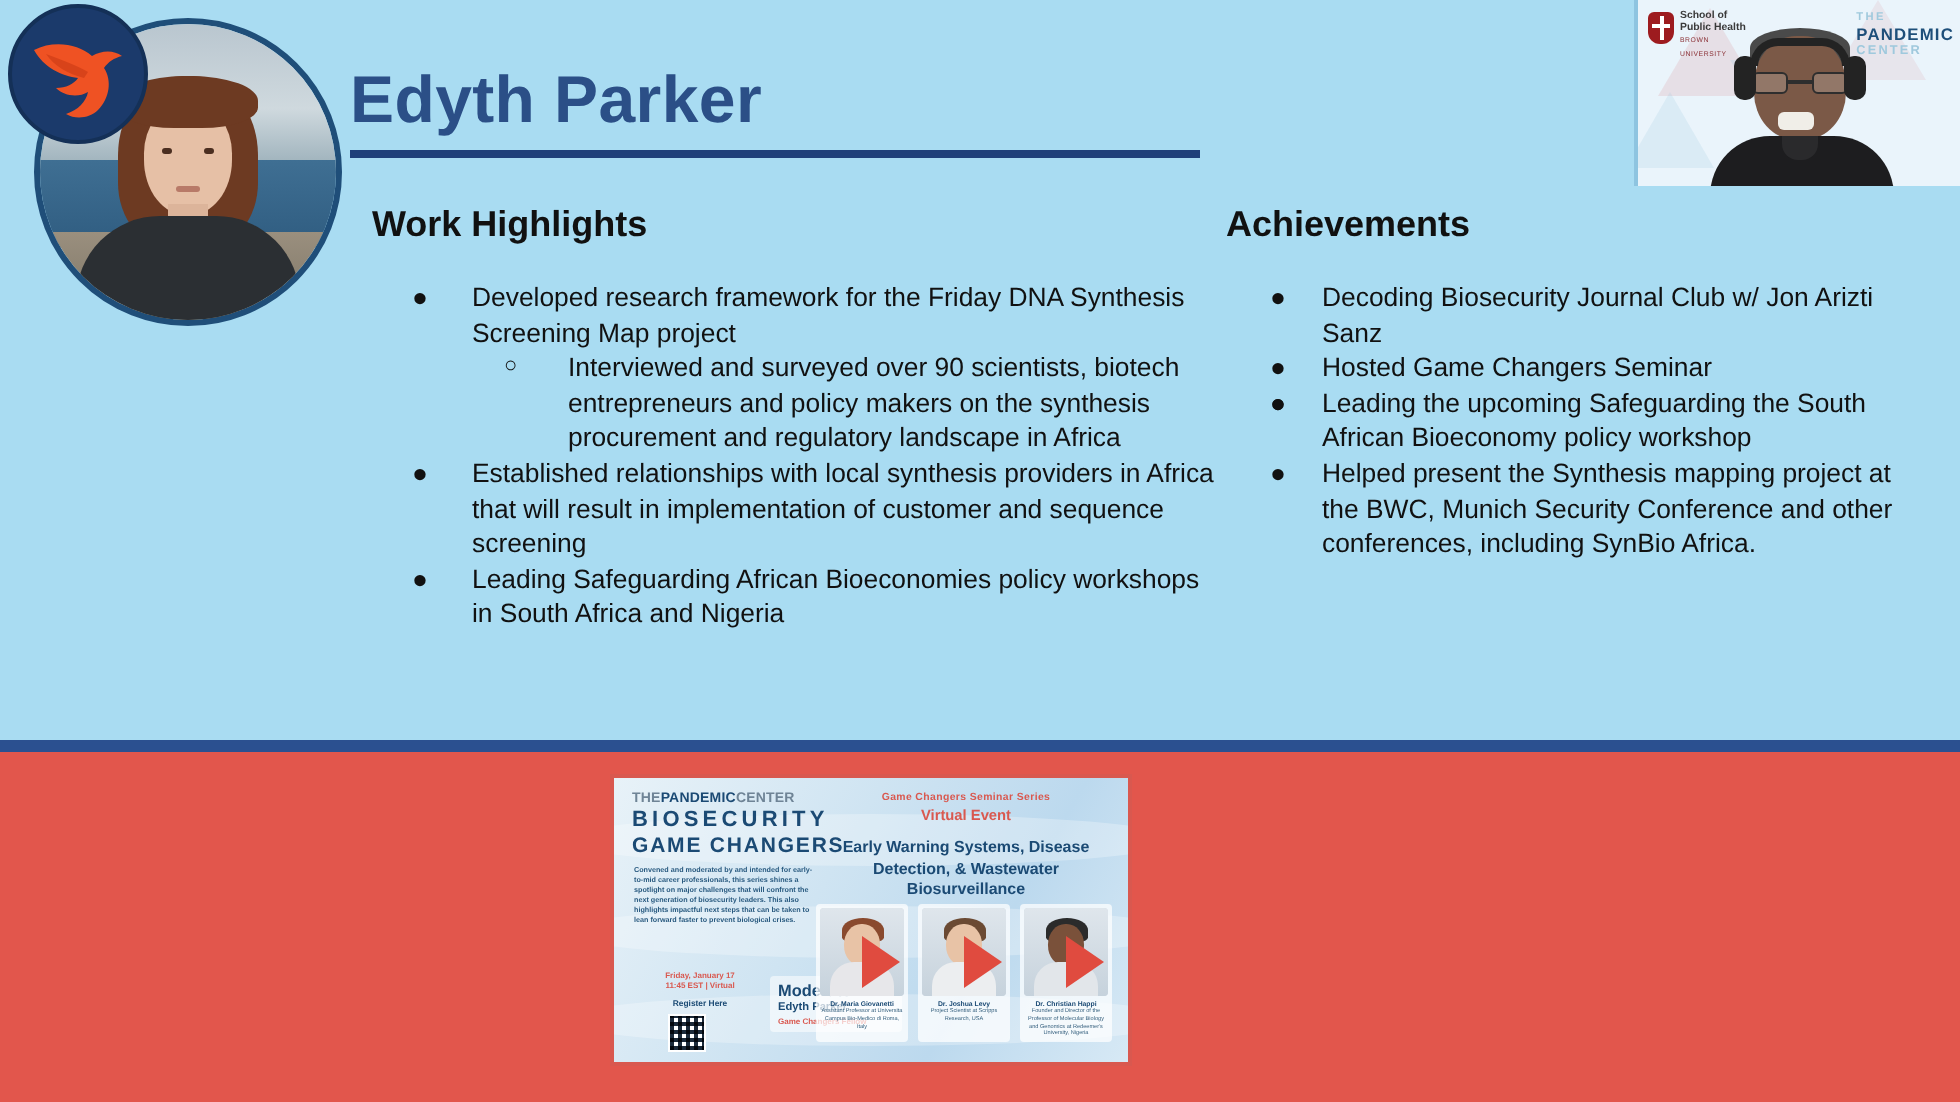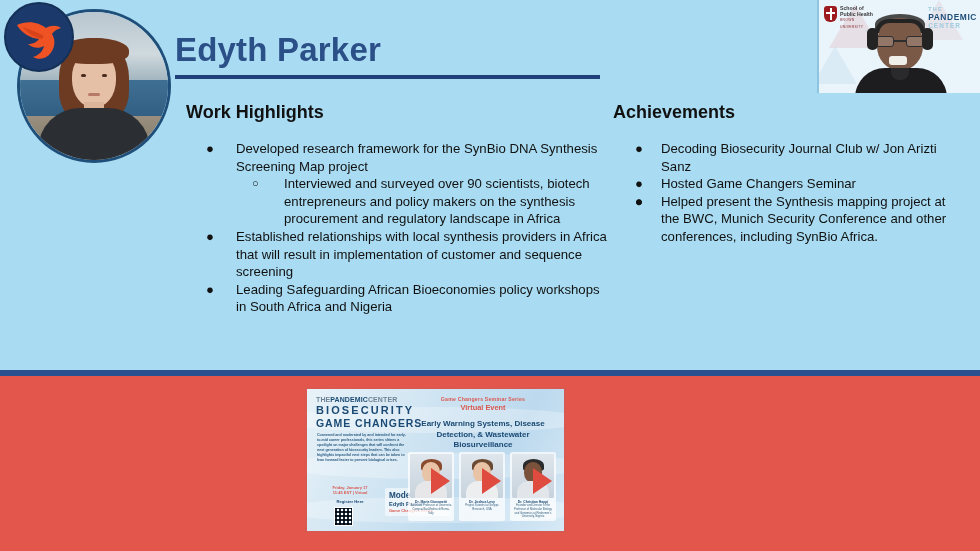--- a/index.html
+++ b/index.html
@@ -182,30 +182,30 @@
     </svg>
   </div>
 
   <div id="title">Edyth Parker</div>
   <div id="title-rule"></div>
 
   <div class="col-head" id="ach-head">Achievements</div>
   <div class="col-head" id="work-head">Work Highlights</div>
 
   <ul class="blist" id="work-list">
-      <li class=""><span class="bu">●</span><span>Developed research framework for the SynBio DNA Synthesis Screening Map project</span></li>
+      <li class=""><span class="bu">●</span><span>Developed research framework for the Friday DNA Synthesis Screening Map project</span></li>
       <li class="sub"><span class="bu">○</span><span>Interviewed and surveyed over 90 scientists, biotech entrepreneurs and policy makers on the synthesis procurement and regulatory landscape in Africa</span></li>
       <li class=""><span class="bu">●</span><span>Established relationships with local synthesis providers in Africa that will result in implementation of customer and sequence screening</span></li>
       <li class=""><span class="bu">●</span><span>Leading Safeguarding African Bioeconomies policy workshops in South Africa and Nigeria</span></li>
     </ul>
   <ul class="blist" id="ach-list">
       <li class=""><span class="bu">●</span><span>Decoding Biosecurity Journal Club w/ Jon Arizti Sanz</span></li>
       <li class=""><span class="bu">●</span><span>Hosted Game Changers Seminar</span></li>
       <li class=""><span class="bu">●</span></li>
-      <li class=""><span class="bu">●</span></li>
+      <li class=""><span class="bu">●</span><span>Leading the upcoming Safeguarding the South African Bioeconomy policy workshop</span></li>
       <li class=""><span class="bu">●</span><span>Helped present the Synthesis mapping project at the BWC, Munich Security Conference and other conferences, including SynBio Africa.</span></li>
     </ul>
 
   <div id="video-tile">
     <div class="tri" style="left:10px;top:4px;border-left:26px solid transparent;border-right:26px solid transparent;border-bottom:44px solid rgba(214,120,130,.30);"></div>
     <div class="tri" style="left:46px;top:30px;border-left:30px solid transparent;border-right:30px solid transparent;border-top:50px solid rgba(150,200,225,.35);"></div>
     <div class="tri" style="left:-6px;top:46px;border-left:22px solid transparent;border-right:22px solid transparent;border-bottom:38px solid rgba(150,200,225,.35);"></div>
     <div class="tri" style="left:96px;top:0px;border-left:24px solid transparent;border-right:24px solid transparent;border-bottom:40px solid rgba(214,120,130,.22);"></div>
 
     <div id="sph-logo">

